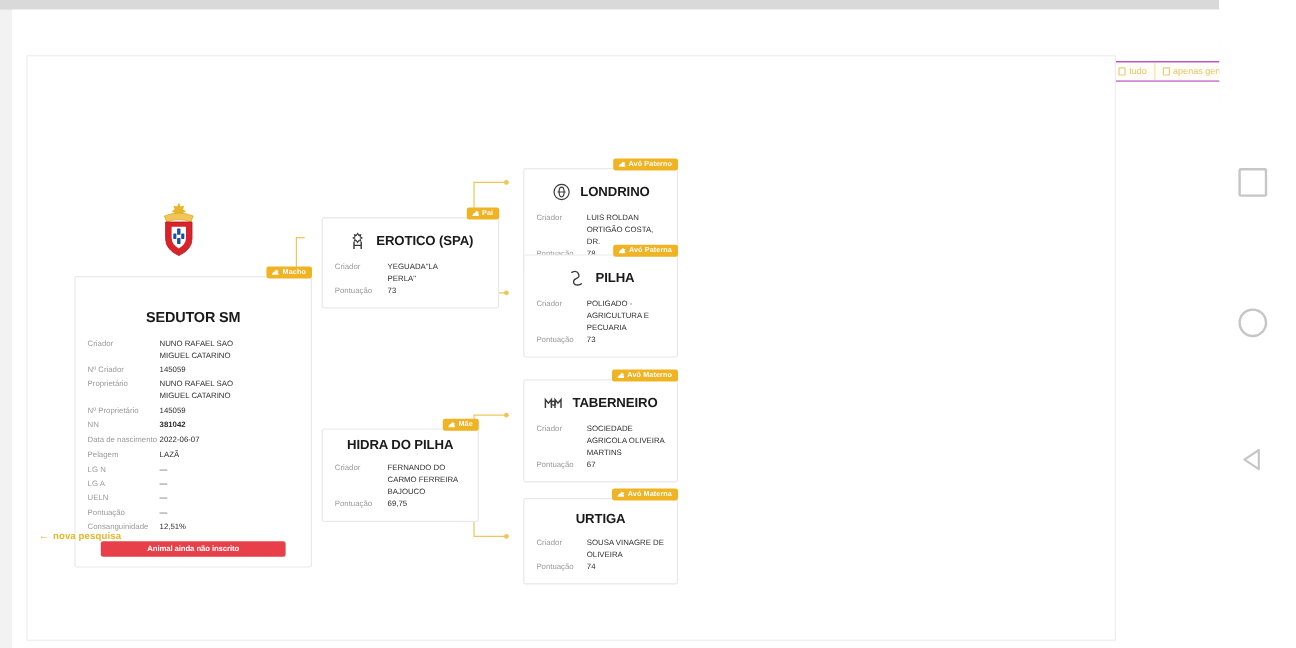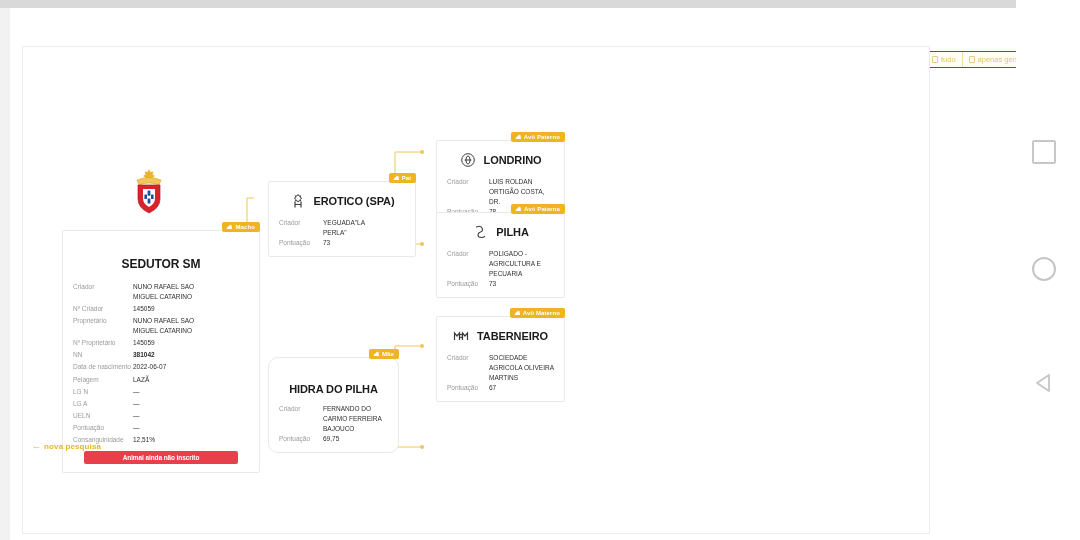--- a/index.html
+++ b/index.html
@@ -96,21 +96,21 @@
   #n-root .v { width: 86px; }
   .not-registered {
     margin: 5px auto 0; width: 88%; background: #e8404a; color: #fff;
     font-size: 6.5px; font-weight: 700; text-align: center; padding: 3px 2px;
     border-radius: 2px; letter-spacing: -.1px;
   }
   .crest { position: absolute; left: 109px; top: 121px; width: 34px; height: 48px; }
 
   
   #n-pai  { left: 245px; top: 134px; width: 148px; padding: 11px 10px 8px; }
-  #n-mae  { left: 245px; top: 310px; width: 131px; padding: 25px 10px 8px; border-radius: 10px; }
+  #n-mae  { left: 245px; top: 310px; width: 131px; padding: 7px 10px 8px; }
   #n-pai .rows, #n-mae .rows { margin-top: 9px; }
   #n-pai .k, #n-mae .k { width: 44px; flex: 0 0 44px; }
   #n-pai .v, #n-mae .v { width: 66px; }
   #n-mae .node-head { justify-content: center; }
 
   
   .gp { left: 413px; width: 129px; padding: 11px 10px 8px; }
   #n-ap { top: 73px; margin-top: 20px; }
   #n-apa { top: 165px; }
   #n-am { top: 269px; }
@@ -396,20 +396,41 @@
             <span class="k">Criador</span>
             <span class="v">SOCIEDADE AGRICOLA OLIVEIRA MARTINS</span>
           </div>
           <div class="row">
             <span class="k">Pontuação</span>
             <span class="v">67</span>
           </div>
         </div>
       </div>
 
+      <div class="node gp" id="n-ama">
+        <div class="badge">
+          <svg width="7" height="6" viewBox="0 0 14 12">
+              <path d="M1 10 q1-5 5-6 l2-3 2 2 2 0 -1 3 q2 2 1 4z" fill="#ffffff"></path>
+            </svg>
+          <span>Avó Materna</span>
+        </div>
+        <div class="node-head">
+          <div class="node-title">URTIGA</div>
+        </div>
+        <div class="rows">
+          <div class="row">
+            <span class="k">Criador</span>
+            <span class="v">SOUSA VINAGRE DE OLIVEIRA</span>
+          </div>
+          <div class="row">
+            <span class="k">Pontuação</span>
+            <span class="v">74</span>
+          </div>
+        </div>
+      </div>
 
     </div>
   </div>
 
   <a class="np-link np-bottom">
     <span class="arrow">←</span>
     <span>nova pesquisa</span>
   </a>
 
 

